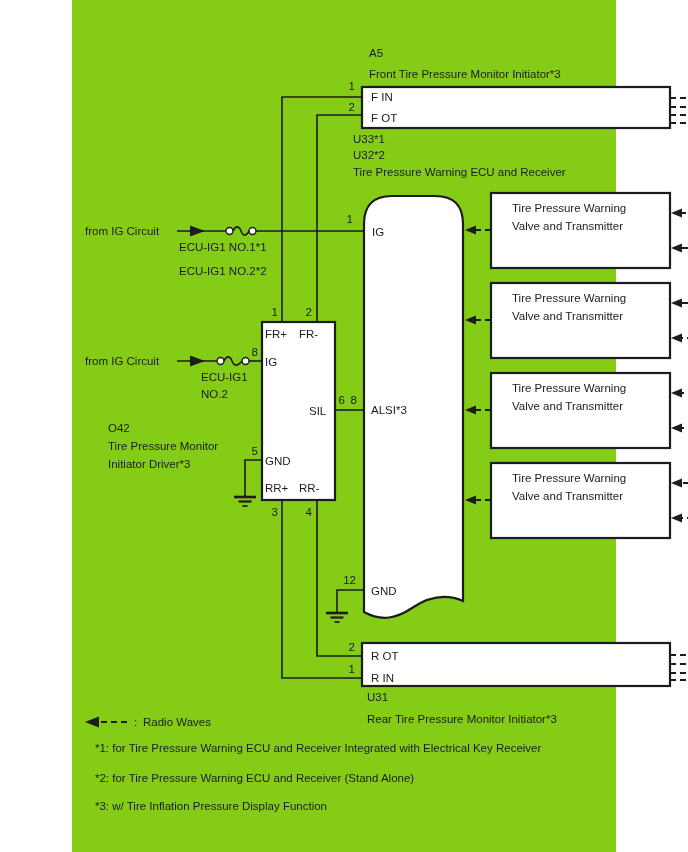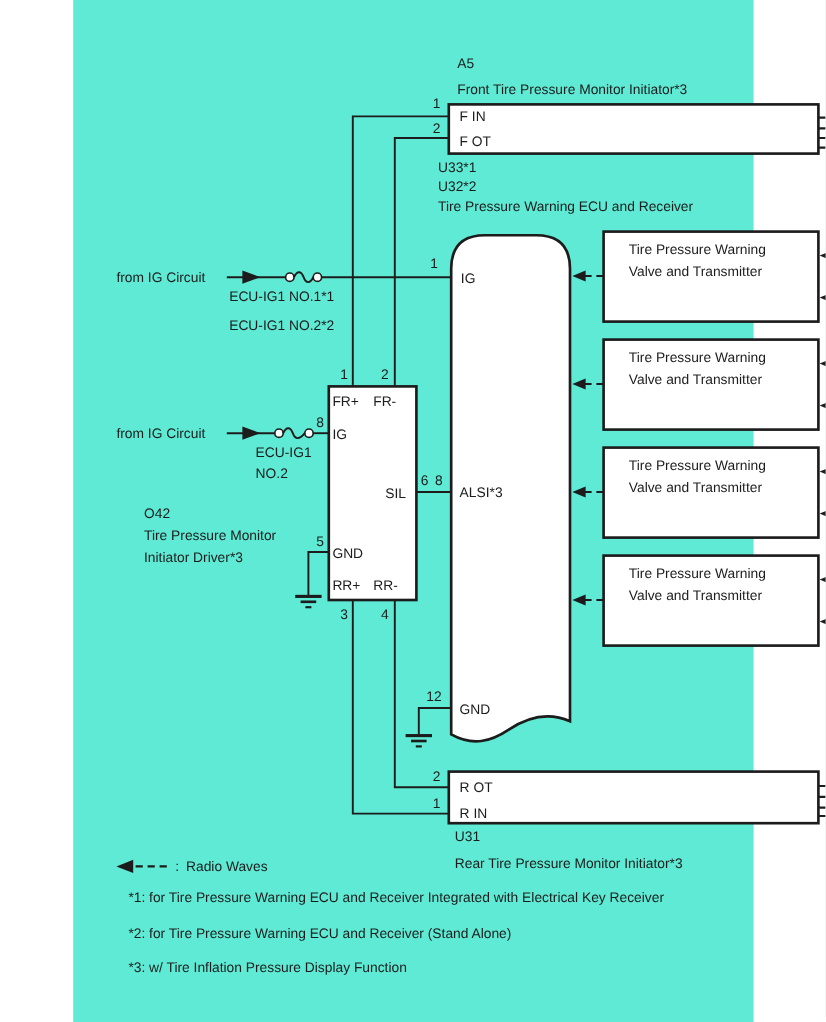--- a/index.html
+++ b/index.html
@@ -1,16 +1,16 @@
 <!DOCTYPE html>
 <html><head>
 <meta charset="utf-8">
 <style>
   html,body{margin:0;padding:0;background:#ffffff;}
-  .page{width:544px;height:852px;position:relative;background:#5eead4;margin:0 auto;padding-left:23px;}
+  .page{width:544px;height:852px;position:relative;background:#84cc16;margin:0 auto;}
   svg{display:block;}
   text{font-family:"Liberation Sans","DejaVu Sans",sans-serif;font-size:11.5px;fill:#1c1c1c;}
   .wire{stroke:#1c1c1c;stroke-width:1.6;fill:none;}
   .boxline{stroke:#1c1c1c;stroke-width:2.2;fill:#ffffff;}
   .dash{stroke:#1c1c1c;stroke-width:1.8;fill:none;stroke-dasharray:6 4;}
   .ah{fill:#1c1c1c;stroke:none;}
   .gnd1{stroke:#1c1c1c;stroke-width:2.6;fill:none;}
   .gnd2{stroke:#1c1c1c;stroke-width:2.2;fill:none;}
   .gnd3{stroke:#1c1c1c;stroke-width:1.8;fill:none;}
   .fusec{fill:#ffffff;stroke:#1c1c1c;stroke-width:1.4;}

